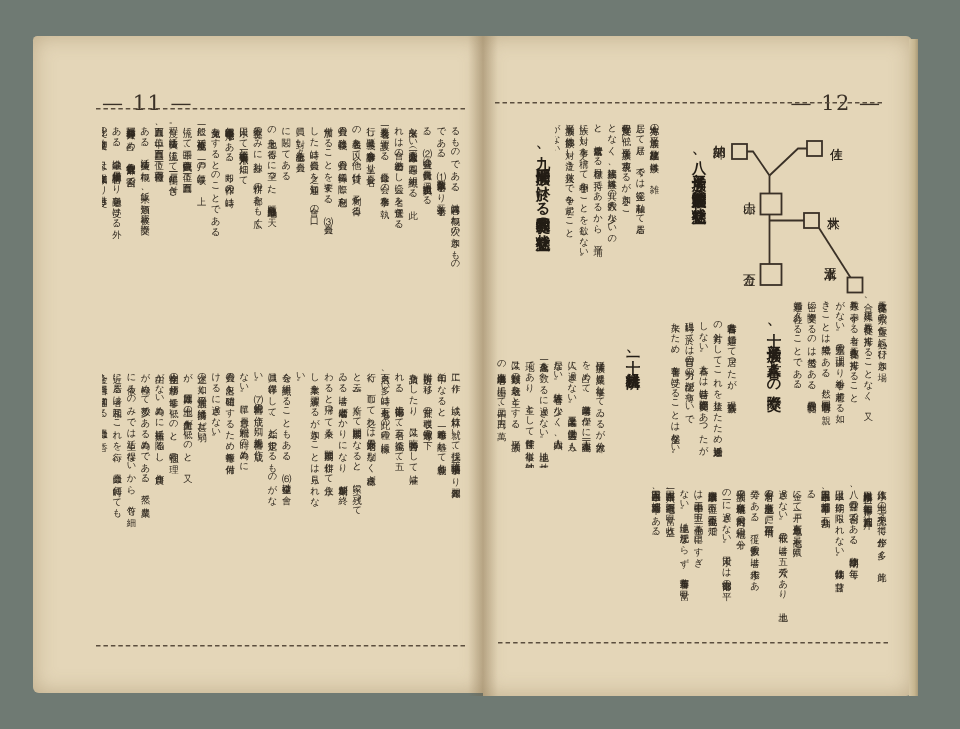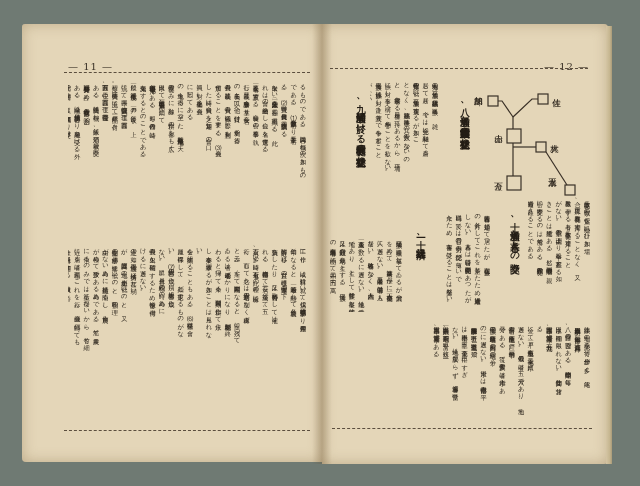--- a/index.html
+++ b/index.html
@@ -2,21 +2,21 @@
 <html><head>
 <meta charset="utf-8">
 <style>
   html,body{margin:0;padding:0;}
   body{width:640px;height:486px;background:#6f7a73;position:relative;overflow:hidden;font-family:"DejaVu Serif",serif;}
   .page{position:absolute;background:#e4d6b8;box-shadow:inset 0 0 14px rgba(120,95,55,.35);}
   .page.left{left:22px;top:24px;width:300px;height:438px;border-radius:3px 0 0 4px;}
   .page.right{left:322px;top:24px;width:286px;height:440px;border-radius:0 4px 4px 0;}
   .edge{position:absolute;left:606px;top:26px;width:6px;height:438px;background:linear-gradient(90deg,#d4c5a4,#c6b690 60%,#a99a78);}
   .gutter{position:absolute;left:312px;top:24px;width:20px;height:440px;background:linear-gradient(90deg,rgba(0,0,0,0) 0%,rgba(110,85,50,.28) 50%,rgba(0,0,0,0) 100%);}
-  .pagenum{position:absolute;font-size:10px;color:#3a3127;letter-spacing:1px;}
+  .pagenum{position:absolute;font-size:14px;color:#3a3127;letter-spacing:1px;}
   .rule{position:absolute;border-top:1px dashed #5b4e3e;height:0;}
   .col{position:absolute;writing-mode:vertical-rl;font-size:6.2px;line-height:9.4px;color:#2f281f;letter-spacing:.3px;overflow:hidden;}
   .heading{position:absolute;writing-mode:vertical-rl;font-family:"DejaVu Sans",sans-serif;font-weight:bold;color:#231d15;font-size:9.5px;line-height:13px;}
   .diagram{position:absolute;left:460px;top:72px;width:140px;height:150px;}
   .diagram .lbl{position:absolute;writing-mode:vertical-rl;font-family:"DejaVu Sans",sans-serif;font-size:8.5px;line-height:10px;color:#2b241b;}
 </style>
 </head>
 <body>
 
 <div>
@@ -30,21 +30,21 @@
 
   <div class="col" style="left:68px;top:80px;width:240px;height:158px;">
     <span id="lu">るものである。其内容は概ね次の如きもの<br>である。⑴会員数十数名より二十数名ま<br>る。⑵会費は會長一員に二週以上負担する<br>出来ない（入会金）一圓又は二圓を組織する。此<br>れは會の出納会とし会に一名を選任する。<br>要義一名を設置する。会長は会の事務を執<br>行し要義は会計事務を掌り会長一名<br>の名義を以て他へ貸付け、利子を得る。<br>会員の義務は、会員の葬儀に際し利息を<br>付加することを要する。⑶会員<br>した時は会員に之を通知し、會の口<br>員に對し統々出金を会員<br>に関してある<br>の土地を得るに至つた。既墾地有土地は天<br>主教徒のみに独占し、耕作の都をも広く<br>水田にて年中収穫一千六百六十斤、畑にて<br>年中収穫四百七十斤である。即ち凶作の時は<br>減免をするとのことである。<br>一般に生活程度低く、一戸の年収は、上<br>流にて千圓、中位武百圓、下位二、三百圓<br>程度。生活費は上流にて一戸一箇年に付き<br>五百圓、中位二、三百圓、下位一、二百圓位で<br>ある。生活費は概ね、飯米、酒類、被服、交際、<br>冠婚葬祭費分を占め、衣食住費全部の割合で<br>ある。金融は頼母子講組合より融通を受ける外、<br>文化の生物資り。又は親類知友より借受け<br>利息は組合にあつては安いが、民間の利息<br>は日歩五銭位が普通である。然し時に居住者より<br>借受けるときは、年五、六割に達すること<br>がある。部落（無盡）を組織することがな<br>い。<br>相互扶助組織としては赤山、萬金に各自<br>事實行組合があるが、民間にあつては、組<br>織等、専ら鄰人に従って概ね、葬祭の如き交際会を組織し<br>てゐる。宗教団体にては、天主教<br>会団にも一致ある。老人会、葬祭会とも称<br>せられる。即ち臨終に際し相互に親睦的、<br>物質的援助を為すために、単身が組織す</span>
   </div>
 
   <div class="col" style="left:68px;top:244px;width:240px;height:182px;">
     <span id="ll">工に作り、或は竹林に就いて伐採、收穫期（十一月頃より翌年四月<br>中旬）になると、一時本籍を離れて各製糖<br>所附近に移り、甘蔗の収穫、運搬等の下<br>請負をしたり、又は臨時苦力として雇は<br>れる。赤山部落にて二百名、萬金にて五、<br>六百名、多い時は七百名も此の種の出稼に<br>行く。而して之れは男女老幼の別なく出稼ぎ<br>と云ふ。斯くて農閑期になると、家に残つて<br>ゐる者は老幼者ばかりになり、製糖期が終<br>わると帰つて来る。農閑期に耕作して永住<br>し本業を練習するが如きことは見られな<br>い。<br>会を組織することもある。⑹積立金は會<br>員は保存にして、殆ど一定役するものがな<br>い。⑺規約書の作成、別に規約書を作成し<br>ない。單に會員、相続の時の為めに<br>会員の出欠を明確にするため帳簿を備付<br>けるに過ぎない。<br>上述の如く平埔族の経済力は甚だ弱い<br>が、其原因は土地の生産力が低いのと、又<br>生産物の価格が非常に低いのと、強靭の理<br>由がない為めに生活難に陥るし、自作農<br>が極めて少数である為めである。然て農業<br>に依るのみでは生活し得ないから、竹を細<br>近に居る者は相互にこれを行ふ。会員は何時にても<br>金を會員に通知する。会員は香<br>財を付与する、千円を引き渡して交換する事を「扱<br>ひ」といつて居る。たとへば死亡、会員に於<br>ては葬儀、婚礼、出産等の際に人を扱ひ<br>ことがある。会員は会員一回に付<br>は金額の為め口實を設けて会<br>加入する。⑷親族が存在していたら<br>賠償することは、何処で始められ<br>る。⑸葬儀、婚礼の一人が<br>を規定し残金の上積金を会員に配当<br>する。然し葬式に際しても遺族に</span>
   </div>
   <div class="rule" style="left:64px;top:430px;width:246px;"></div>
 
-  <div class="pagenum" style="left:544px;top:61px;">— 12 —</div>
+  <div class="pagenum" style="left:527px;top:61px;">— 12 —</div>
   <div class="rule" style="left:330px;top:68px;width:258px;"></div>
 
   <div class="heading" style="left:442px;top:100px;height:130px;width:30px;">八、平埔族と福建族等族間の社交状態</div>
   <div class="col" style="left:370px;top:78px;width:70px;height:130px;">
     <span id="s8">本地方の平埔族と福建族及び粤族は、雑<br>居して居り、今では完全に融和して居る。<br>文化程度の低い平埔族を蔑視するが如きこ<br>となく、福建族、粤族は其の人数の少ないの<br>と、捜索者たる目標を持てあるから、平埔<br>族に対し事を構へて相争ふことを欲しない。<br>平埔族も亦他族に対し泣き寝入りで争を起すこと<br>がない。</span>
   </div>
 
   <div class="heading" style="left:338px;top:96px;height:130px;width:30px;">九、平埔族間に於ける異教徒間の社交状態</div>
 
   <div class="diagram">

